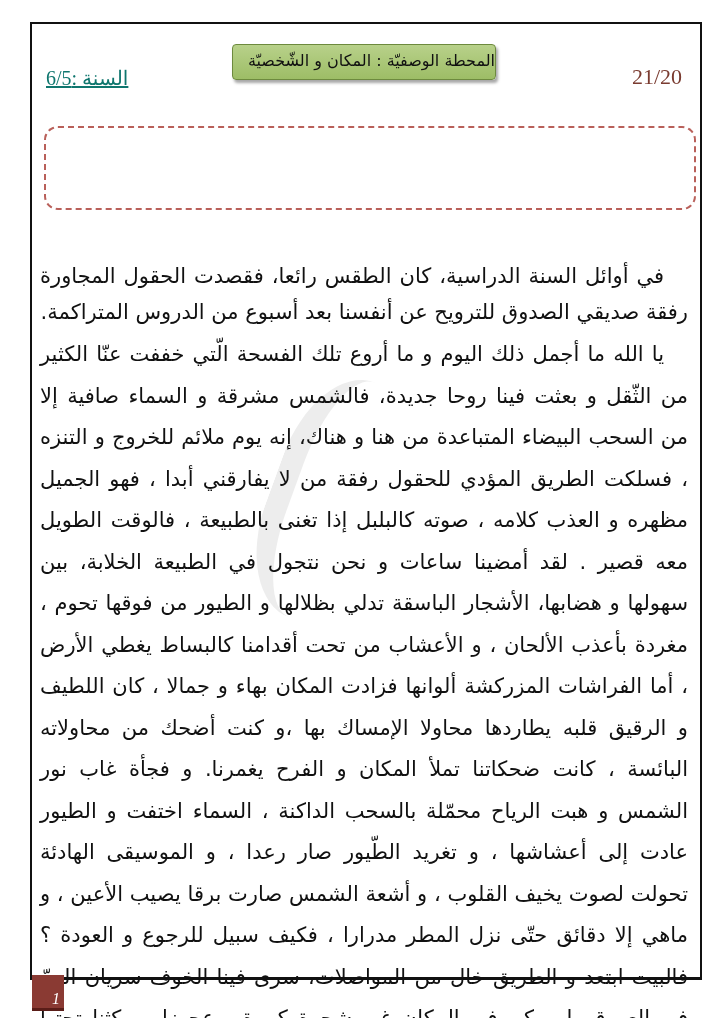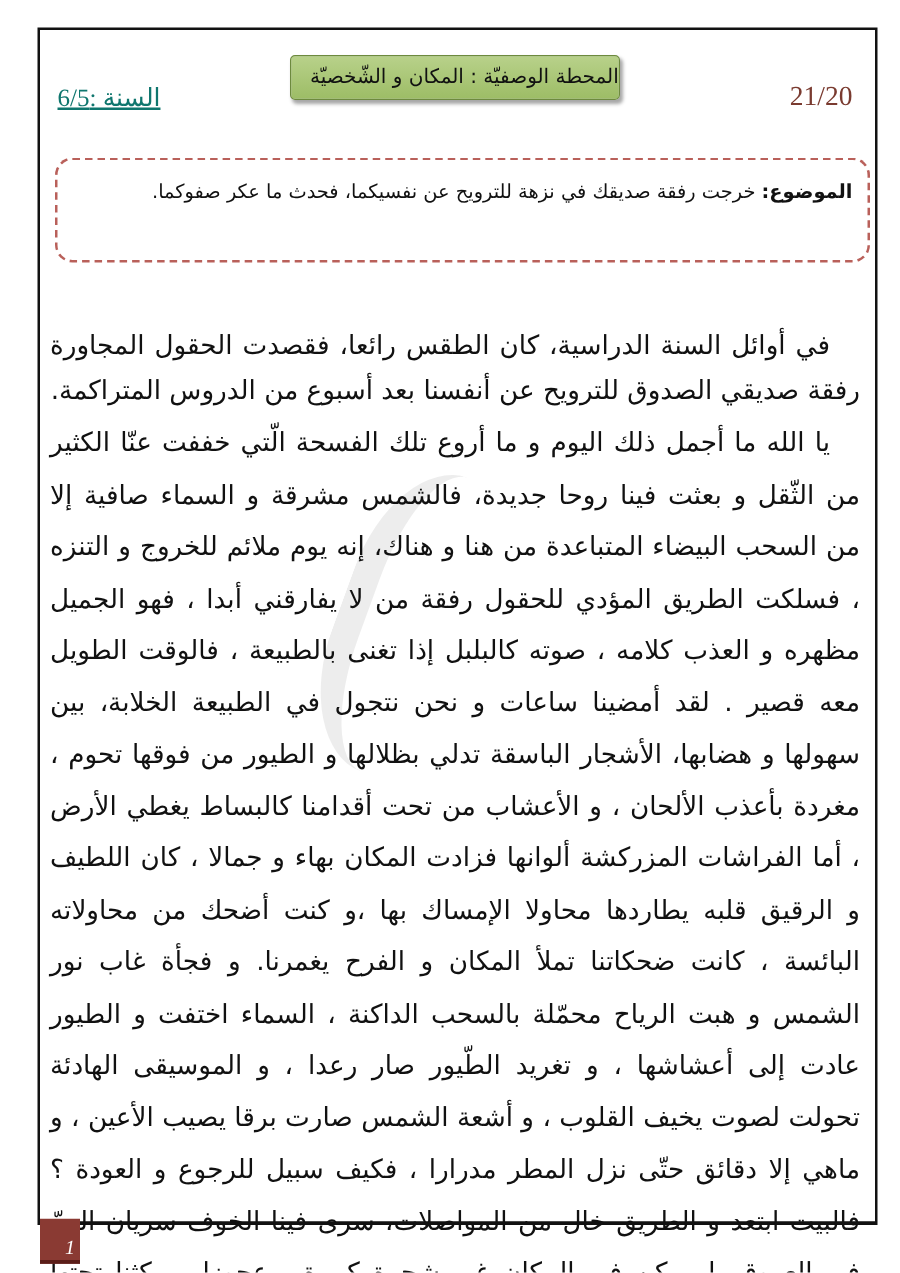--- a/index.html
+++ b/index.html
@@ -21,23 +21,20 @@
 </head>
 <body>
 
 <div class="page-frame"></div>
 
 <div class="page-num-right">21/20</div>
 <div class="title-box">المحطة الوصفيّة : المكان و الشّخصيّة</div>
 <div class="page-num-left">السنة :6/5</div>
 
 <div class="topic-box">
-  <div class="topic-line1">
-    <span class="lbl">الموضوع:</span><span> خرجت رفقة صديقك في نزهة للترويح عن نفسيكما، فحدث ما عكر صفوكما.</span>
-  </div>
 </div>
 
 <div class="watermark"></div>
 
 <div class="essay">
   <p class="first">في أوائل السنة الدراسية، كان الطقس رائعا، فقصدت الحقول المجاورة رفقة صديقي الصدوق للترويح عن أنفسنا بعد أسبوع من الدروس المتراكمة.</p>
   <p>يا الله ما أجمل ذلك اليوم و ما أروع تلك الفسحة الّتي خففت عنّا الكثير من الثّقل و بعثت فينا روحا جديدة، فالشمس مشرقة و السماء صافية إلا من السحب البيضاء المتباعدة من هنا و هناك، إنه يوم ملائم للخروج و التنزه ، فسلكت الطريق المؤدي للحقول رفقة من لا يفارقني أبدا ، فهو الجميل مظهره و العذب كلامه ، صوته كالبلبل إذا تغنى بالطبيعة ، فالوقت الطويل معه قصير . لقد أمضينا ساعات و نحن نتجول في الطبيعة الخلابة، بين سهولها و هضابها، الأشجار الباسقة تدلي بظلالها و الطيور من فوقها تحوم ، مغردة بأعذب الألحان ، و الأعشاب من تحت أقدامنا كالبساط يغطي الأرض ، أما الفراشات المزركشة ألوانها فزادت المكان بهاء و جمالا ، كان اللطيف و الرقيق قلبه يطاردها محاولا الإمساك بها ،و كنت أضحك من محاولاته البائسة ، كانت ضحكاتنا تملأ المكان و الفرح يغمرنا. و فجأة غاب نور الشمس و هبت الرياح محمّلة بالسحب الداكنة ، السماء اختفت و الطيور عادت إلى أعشاشها ، و تغريد الطّيور صار رعدا ، و الموسيقى الهادئة تحولت لصوت يخيف القلوب ، و أشعة الشمس صارت برقا يصيب الأعين ، و ماهي إلا دقائق حتّى نزل المطر مدرارا ، فكيف سبيل للرجوع و العودة ؟ فالبيت ابتعد و الطريق خال من المواصلات، سرى فينا الخوف سريان الدمّ في العروق، لم يكن في المكان غير شجرة كبيرة ، عجوزا ، مكثنا تحتها لنحتمي بها. و بينما نحن في حيرة من أمرنا و في موقف صعب لا نحسد عليه، وإذ بسيارة تسلك ذلك الطريق ، استوقفناه رغبة و رهبة ، إنه جارنا القديم ، فركبنا معه و عدنا للبيت سالمين معافين ، بعد جولة لا تنسى من ذاكرتي ...</p>
 </div>
 
 <div class="footer-page">1</div>

